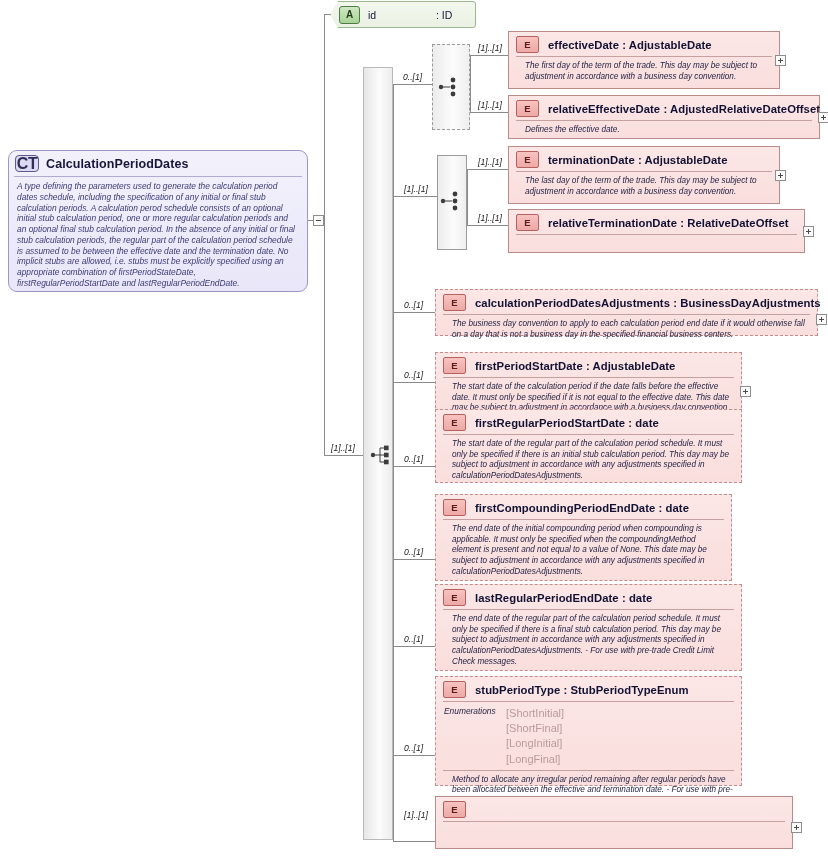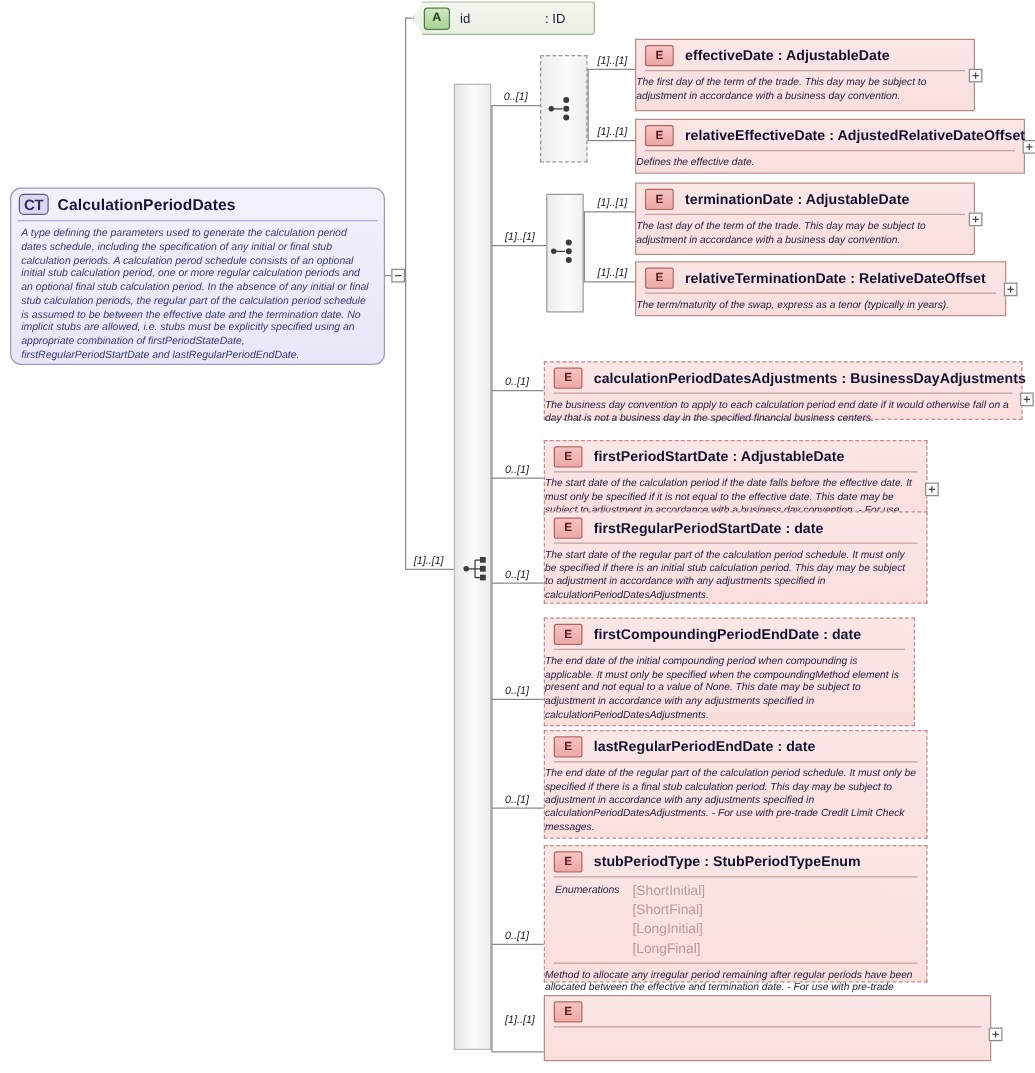--- a/index.html
+++ b/index.html
@@ -26,21 +26,21 @@
   }
   .ct-head {
     display: flex; align-items: center;
     height: 25px; padding: 0 6px;
   }
   .ct-badge {
     display: inline-flex; align-items: center; justify-content: center;
     width: 22px; height: 15px;
     border: 1px solid #5b5a8e; border-radius: 4px;
     background: #dcdaf2;
-    font-size: 12px; font-weight: bold; color: #2f2e55;
+    font-size: 16px; font-weight: bold; color: #2f2e55;
     letter-spacing: -0.3px;
     margin-right: 7px;
   }
   .ct-title {
     font-size: 12.5px; font-weight: bold; color: #16163a;
     letter-spacing: 0.1px;
   }
   .ct-rule { height:1px; background:#aeabd6; margin: 0 5px; }
   .ct-doc {
     font-size: 8.4px; font-style: italic; color: #3a3a74;
@@ -128,21 +128,21 @@
     background: linear-gradient(180deg,#f6c3c0,#eda9a6);
     font-size: 9.5px; font-weight: bold; color: #5d1a18;
   }
   .el-title {
     font-size: 11.3px; font-weight: bold; color: #111133;
     letter-spacing: 0.05px; white-space: nowrap;
   }
   .el-rule { height: 1px; background: #c4a0a0; margin: 0 7px; }
   .el-doc {
     font-size: 8.2px; font-style: italic; color: #1e1e40;
-    line-height: 1.30; padding: 4px 8px 3px 0;
+    line-height: 1.30; padding: 4px 8px 3px 16px;
   }
 
   
   .enum-wrap { display: flex; padding: 4px 8px 3px 8px; }
   .enum-label {
     font-size: 8.4px; font-style: italic; color: #1e1e40;
     width: 62px; flex: none;
   }
   .enum-list { font-size: 11px; color: #b89a9a; line-height: 1.38; }
 </style>
@@ -256,21 +256,20 @@
     <div class="el-doc">The last day of the term of the trade. This day may be subject to adjustment in accordance with a business day convention.</div>
   </div>
   <div class="expander plus" style="left:775px; top:170px;"></div>
 
   <div class="node el-node req" style="left:508px; top:209px; width:297px; height:44px;">
     <div class="el-head">
       <span class="el-badge">E</span>
       <span class="el-title"><span>relativeTerminationDate</span> <span>: RelativeDateOffset</span></span>
     </div>
     <div class="el-rule"></div>
-    <div class="el-doc">The term/maturity of the swap, express as a tenor (typically in years).</div>
   </div>
   <div class="expander plus" style="left:803px; top:226px;"></div>
 
   <div class="line hline" style="left:393px; top:312px; width:42px;"></div>
   <div class="card" style="left:404px; top:300px;">0..[1]</div>
   <div class="node el-node" style="left:435px; top:289px; width:383px; height:47px;">
     <div class="el-head">
       <span class="el-badge">E</span>
       <span class="el-title"><span>calculationPeriodDatesAdjustments</span> <span>: BusinessDayAdjustments</span></span>
     </div>

